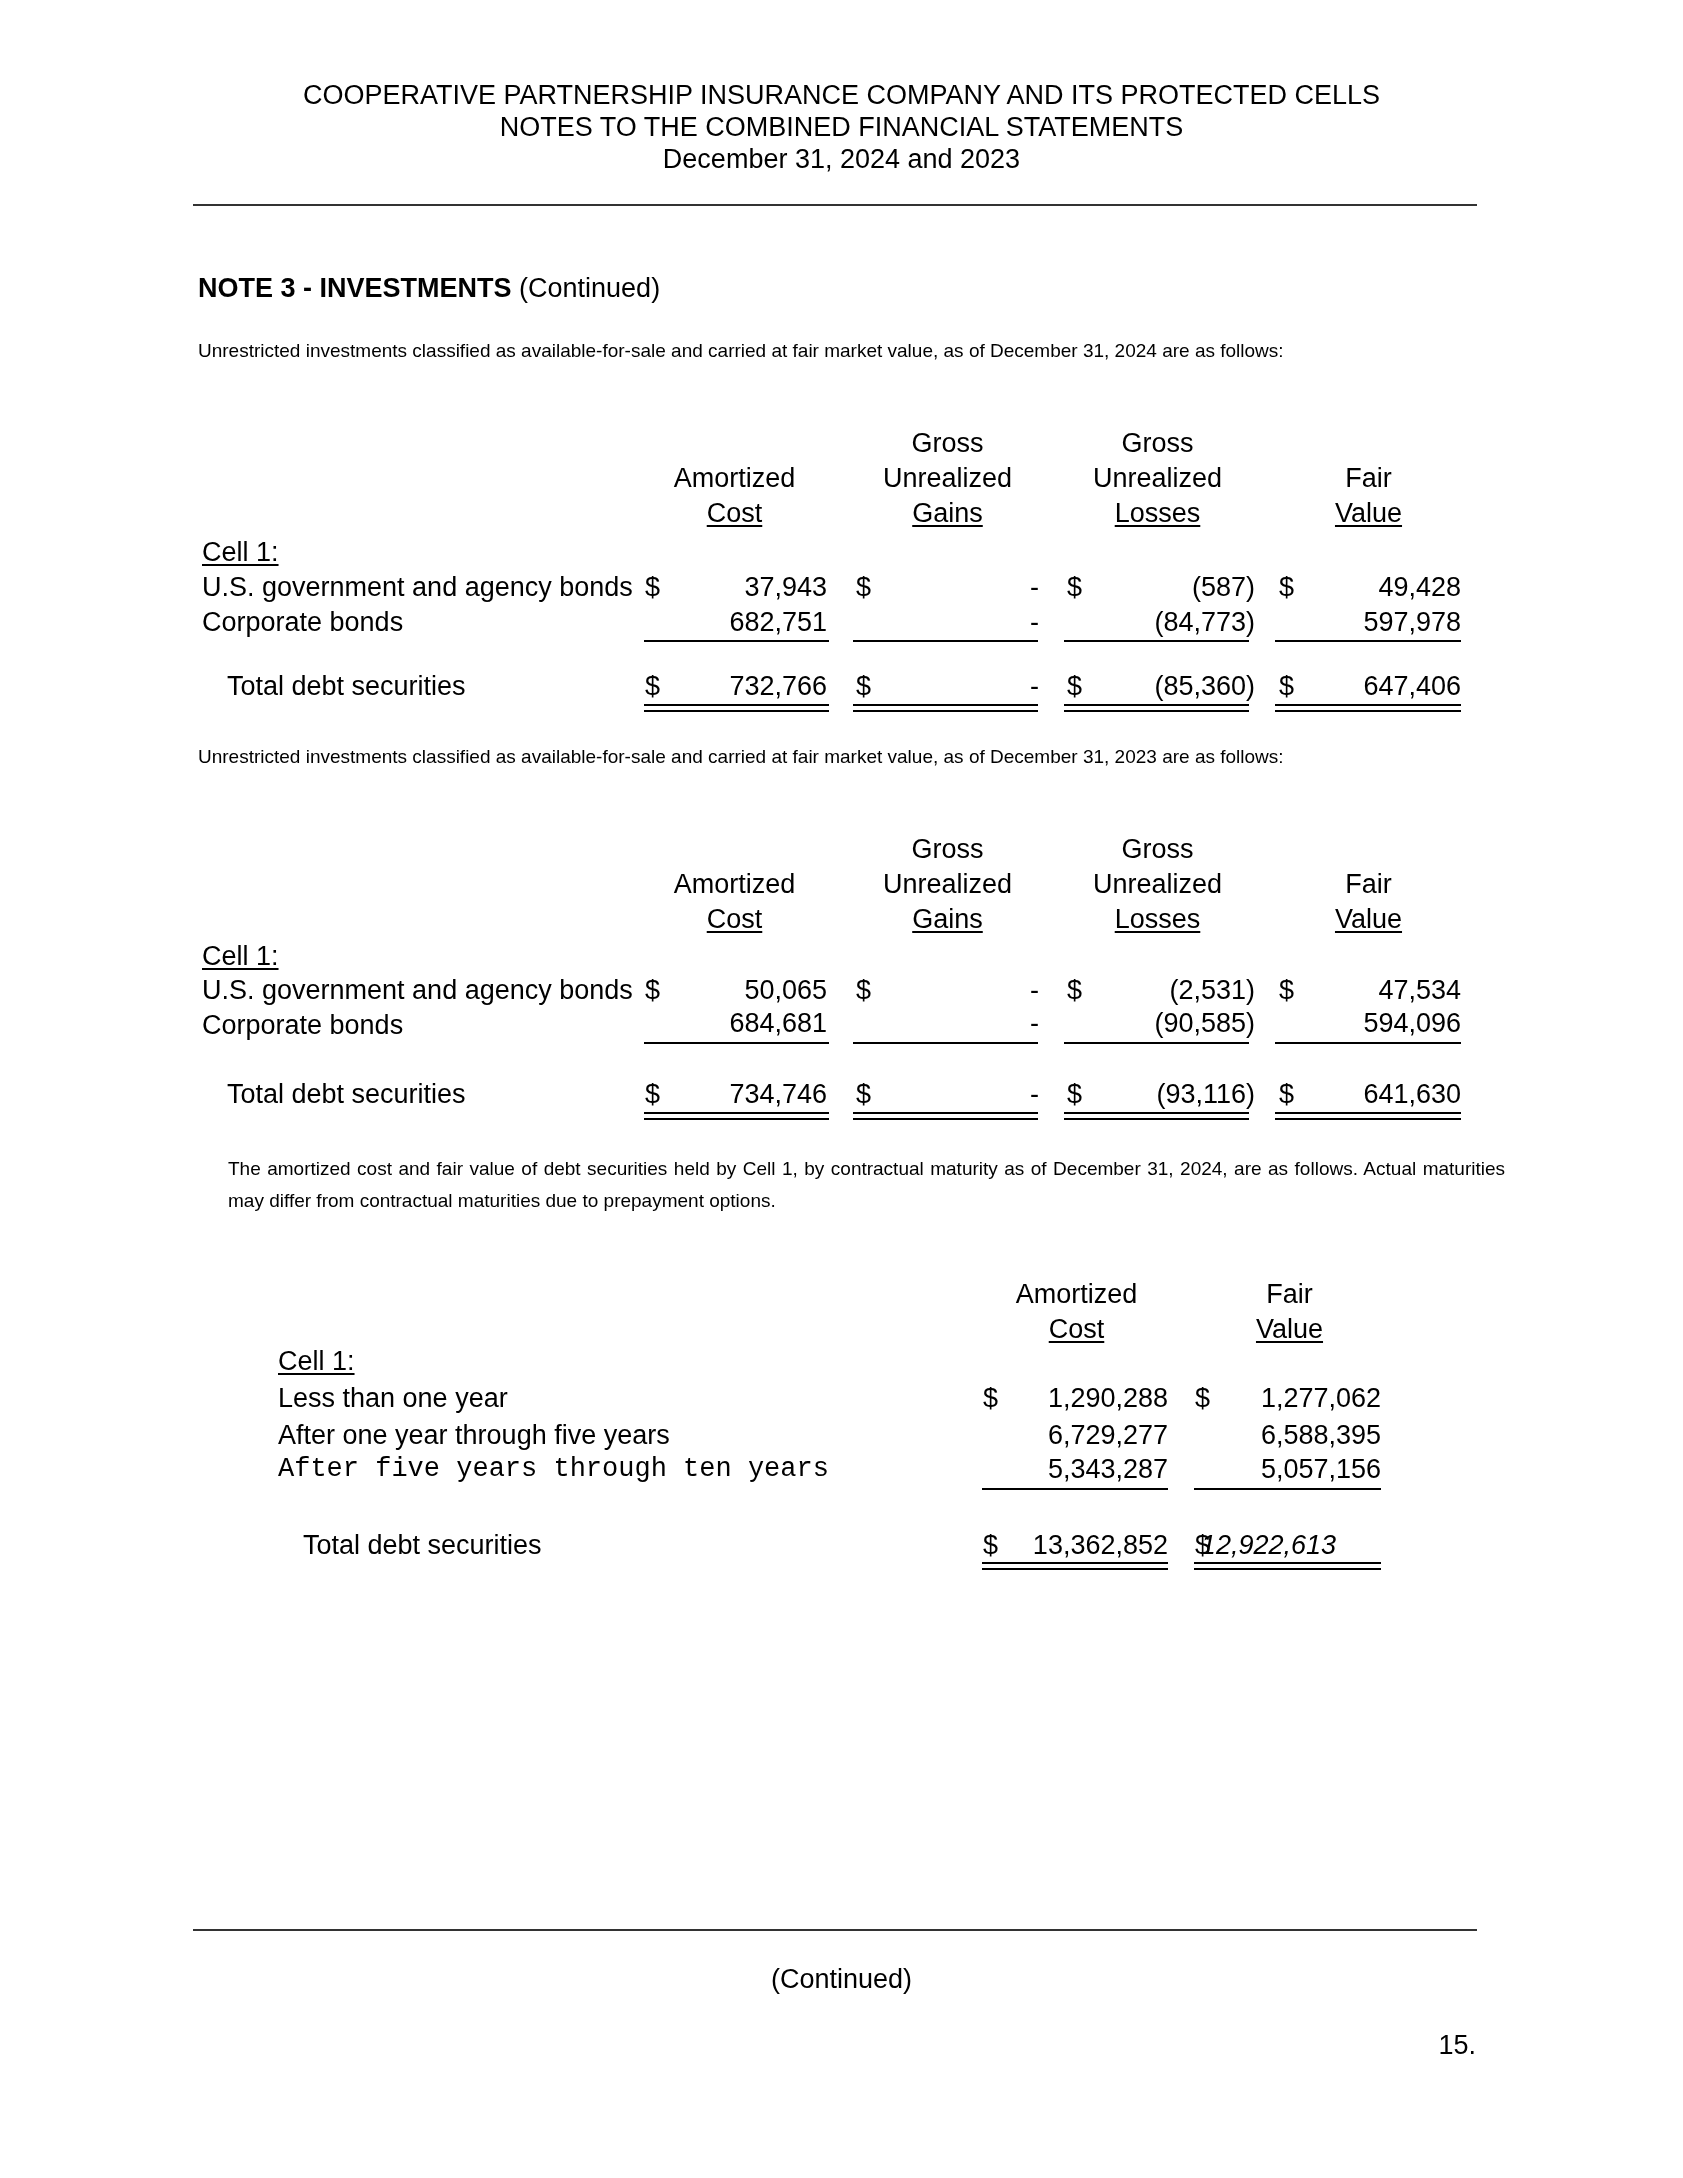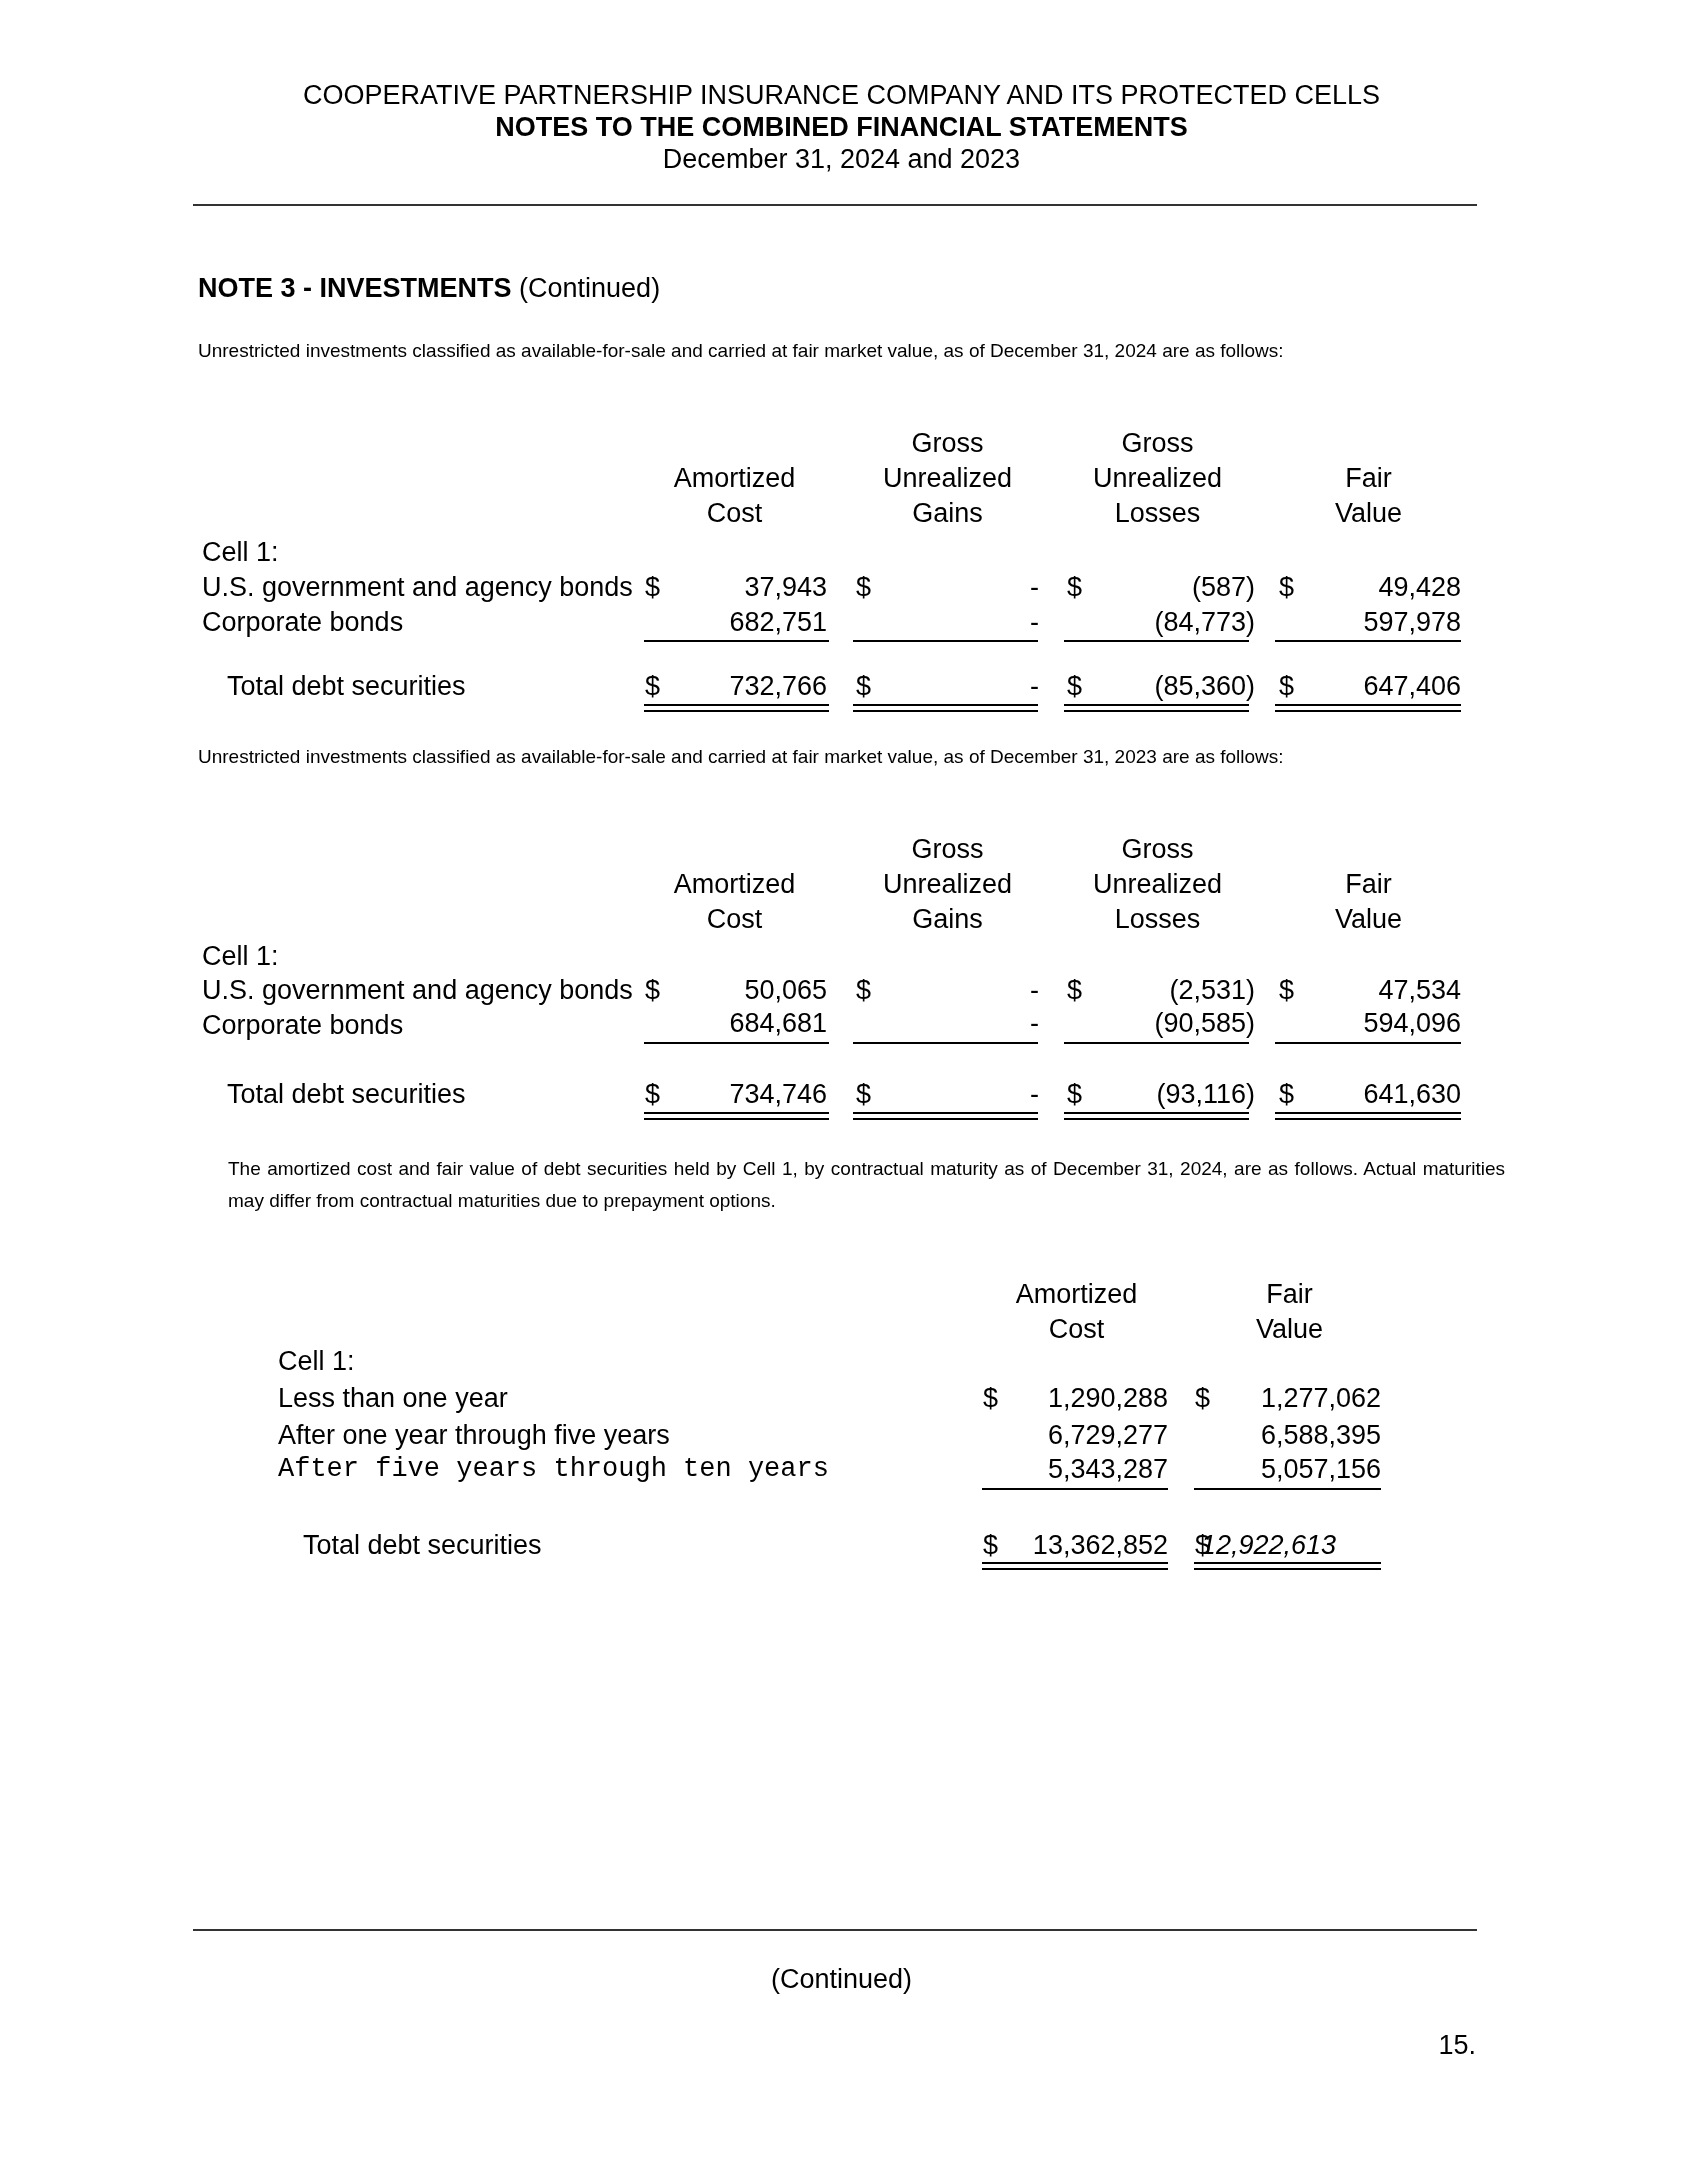--- a/index.html
+++ b/index.html
@@ -4,33 +4,33 @@
 <style>
   html, body { margin: 0; padding: 0; background: #ffffff; }
   body { width: 1683px; height: 2178px; position: relative; overflow: hidden;
          font-family: "Liberation Sans", sans-serif; color: #000; font-size: 27px; }
   .abs { position: absolute; }
   .hdr { left: 0; width: 1683px; text-align: center; font-size: 27px; line-height: 32px; }
   .rule { position: absolute; left: 193px; width: 1284px; height: 0; border-top: 2px solid #333; }
   .note-title { left: 198px; top: 273px; font-size: 27px; }
   .note-title b { font-weight: bold; }
   .para { left: 198px; width: 1277px; font-size: 19px; line-height: 32px; text-align: justify; }
-  .u { text-underline-offset: 3px; }
+  .u { text-decoration: underline; text-underline-offset: 3px; }
   .colhdr { text-align: center; font-size: 27px; line-height: 35px; }
   .lbl { font-size: 27px; white-space: nowrap; }
   .dollar { font-size: 27px; }
   .num { text-align: right; font-size: 27px; white-space: nowrap; }
   .sline { position: absolute; height: 0; border-top: 2px solid #000; }
   .dline { position: absolute; height: 4px; border-top: 2px solid #000; border-bottom: 2px solid #000; }
 </style>
 </head>
 <body>
 
 <div class="abs hdr" style="top:79px;">COOPERATIVE PARTNERSHIP INSURANCE COMPANY AND ITS PROTECTED CELLS</div>
-<div class="abs hdr" style="top:111px;font-weight:bold;">NOTES TO THE COMBINED FINANCIAL STATEMENTS</div>
+<div class="abs hdr" style="top:111px;">NOTES TO THE COMBINED FINANCIAL STATEMENTS</div>
 <div class="abs hdr" style="top:143px;">December 31, 2024 and 2023</div>
 <div class="rule" style="top:204px;"></div>
 
 <div class="abs note-title">
   <b>NOTE 3 - INVESTMENTS</b><span> (Continued)</span>
 </div>
 
 <div class="abs para" style="top:335px;">Unrestricted investments classified as available-for-sale and carried at fair market value, as of December 31, 2024 are as follows:</div>
 
 <div class="abs" style="left:0;top:0;width:1683px;height:0;">

